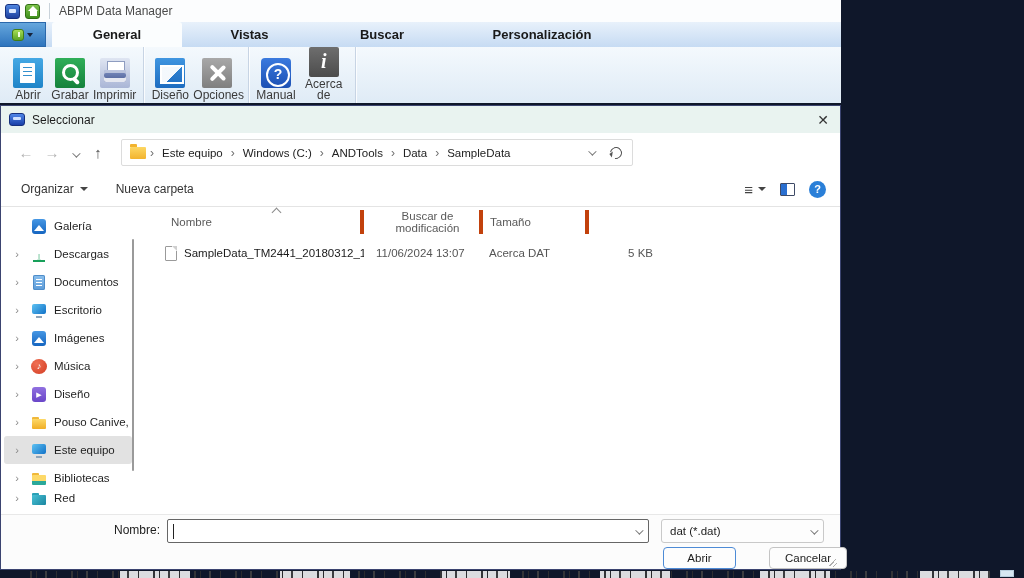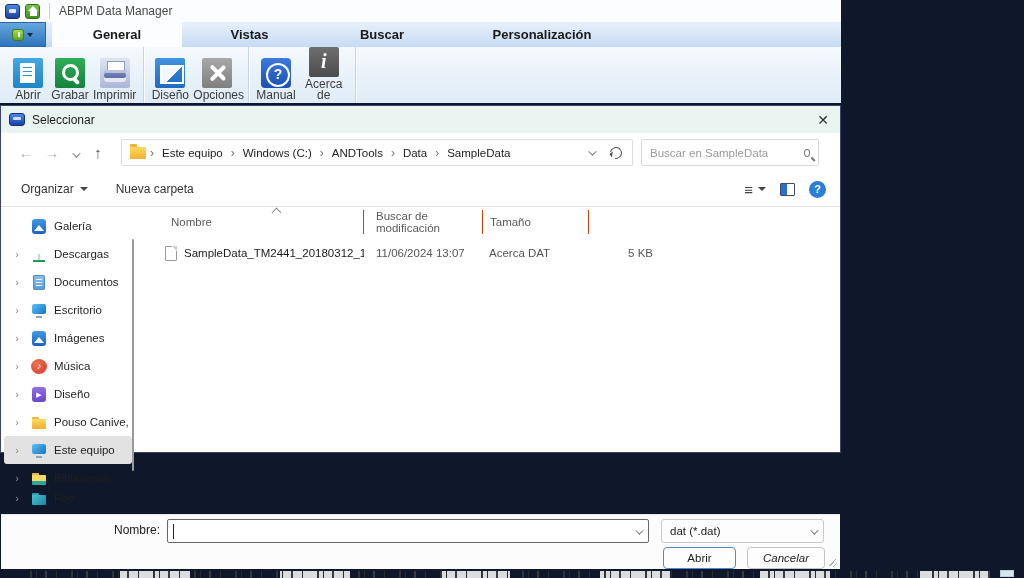--- a/index.html
+++ b/index.html
@@ -61,21 +61,21 @@
   .icon-options-icon::before, .icon-options-icon::after { content:""; position:absolute; left:13.5px; top:5px; width:3.5px; height:20px; background:#fff; border-radius:2px; }
   .icon-options-icon::before { transform:rotate(45deg); }
   .icon-options-icon::after { transform:rotate(-45deg); }
   .icon-manual-icon { background:linear-gradient(#3b7ade,#1c50b4); border-radius:4px; }
   .icon-manual-icon::before { content:"?"; position:absolute; left:5px; top:5px; width:20px; height:20px; border:2px solid #fff; border-radius:50%;
      color:#fff; font-size:14px; font-weight:bold; text-align:center; line-height:19px; }
   .icon-about-icon { background:linear-gradient(#6e6e6e,#4c4c4c); }
   .icon-about-icon::before { content:"i"; position:absolute; left:0; right:0; top:3px; text-align:center; color:#fff; font-size:20px; font-weight:bold; font-family:"Liberation Serif", serif; font-style:italic; }
 
   
-  .dialog { position:absolute; left:0; top:105px; width:841px; height:348px; background:#fff; border:1px solid #3b4470; }
+  .dialog { position:absolute; left:0; top:105px; width:841px; height:465px; background:#fff; border:1px solid #3b4470; }
   .dlg-titlebar { height:27px; background:#e9f3f0; display:flex; align-items:center; padding:0 8px; }
   .dlg-icon { width:16px; height:13px; border-radius:3px; background:linear-gradient(#4f86e8,#1a3fa8); border:1px solid #16307e; position:relative; margin-right:7px; }
   .dlg-icon::after { content:""; position:absolute; left:3px; top:3px; width:8px; height:3px; background:#cfe0ff; border-radius:1px; }
   .dlg-title { font-size:12px; color:#1c1c1c; flex:1; }
   .dlg-close { width:18px; height:18px; font-size:14px; color:#333; text-align:center; line-height:18px; cursor:default; }
 
   .addr-row { height:39px; display:flex; align-items:center; padding:0 10px 0 12px; background:#fff; }
   .nav-btn { font-size:15px; width:26px; text-align:center; cursor:default; }
   .nav-back, .nav-fwd { color:#b2b2b2; }
   .nav-up { color:#555; }
@@ -133,40 +133,40 @@
   .si-folder-icon::before, .si-libraries-icon::before { content:""; position:absolute; left:1px; top:2px; width:7px; height:3px; background:#f0b83a; border-radius:1px 1px 0 0; }
   .si-libraries-icon::after { background:linear-gradient(#fdd968 0 65%,#2aa89a 65%); }
   .si-network-icon::after { content:""; position:absolute; left:1px; top:3px; width:14px; height:10px; border-radius:1px;
      background:linear-gradient(135deg,#49c0d4,#1a86a0); }
   .si-network-icon::before { content:""; position:absolute; left:1px; top:1px; width:7px; height:3px; background:#2aa0b6; border-radius:1px 1px 0 0; }
   .side-scrollthumb { position:absolute; right:1px; top:32px; width:2.5px; height:232px; background:#9a9a9a; border-radius:2px; }
 
   .file-area { flex:1; padding-top:3px; }
   .grid-head, .grid-row { display:grid; grid-template-columns:223px 119px 106px 102px; margin-left:6px; }
   .grid-head { height:24px; align-items:center; }
-  .gh { font-size:11.5px; color:#5a5a5a; position:relative; height:100%; display:flex; align-items:center; border-right:1px solid #c2410c; cursor:default; }
+  .gh { font-size:11.5px; color:#5a5a5a; position:relative; height:100%; display:flex; align-items:center; border-right:4px solid #c2410c; cursor:default;text-align:center; }
   .gh.c1 { padding-left:30px; } .gh.c2 { padding-left:12px; } .gh.c3 { padding-left:6px; } .gh.c4 { padding-left:7px; }
   .sort-caret { position:absolute; left:132px; top:-1px; width:7px; height:7px; border-left:1.3px solid #8a8a8a; border-top:1.3px solid #8a8a8a; transform:rotate(45deg); }
   .grid-row { height:26px; align-items:center; margin-top:6px; cursor:default; }
   .cell { font-size:11.5px; color:#555; }
   .cell.c1 { color:#1a1a1a; display:flex; align-items:center; gap:7px; padding-left:24px; white-space:nowrap; overflow:hidden; }
   .cell.c2 { padding-left:12px; } .cell.c3 { padding-left:6px; } .cell.c4 { text-align:right; padding-right:38px; }
   .doc-icon { width:12px; height:15px; background:#fff; border:1px solid #9a9a9a; border-radius:1px; position:relative; flex:none; }
   .doc-icon::after { content:""; position:absolute; right:-1px; top:-1px; border-style:solid; border-width:0 5px 5px 0; border-color:transparent #cfcfcf #fff transparent; }
 
   .dlg-footer { height:55px; border-top:1px solid #e8e8e8; background:#fcfcfc; position:relative; }
   .fname-label { position:absolute; left:113px; top:8px; font-size:12px; color:#1c1c1c; }
   .fname-box { position:absolute; left:166px; top:4px; width:482px; height:24px; border:1px solid #666; border-radius:2px; background:#fff; display:flex; align-items:center; padding:0 22px 0 4px; }
   .fname-box input { border:none; outline:none; width:100%; font-size:11.5px; font-family:"Liberation Sans", sans-serif; }
   .caret-bar { position:absolute; left:5px; top:4px; width:1px; height:15px; background:#222; }
   .combo-chev { position:absolute; right:7px; top:9px; }
   .ftype-box { position:absolute; left:660px; top:4px; width:163px; height:24px; border:1px solid #c9c9c9; border-radius:3px; background:#fdfdfd; font-size:11.5px; color:#1c1c1c; line-height:22px; padding:0 20px 0 8px; }
   .btn { position:absolute; top:32px; height:22px; border-radius:4px; background:#fdfdfd; font-size:11.5px; color:#1c1c1c; text-align:center; line-height:20px; cursor:default; }
   .btn-open { left:662px; width:73px; border:1px solid #4d8bd6; }
-  .btn-cancel { left:746px; width:78px; border:1px solid #c4c4c4;font-style:italic; }
+  .btn-cancel { left:768px; width:78px; border:1px solid #c4c4c4; }
   .resize-grip { position:absolute; right:3px; bottom:2px; width:8px; height:8px;
      background:linear-gradient(135deg, transparent 0 40%, #b0b0b0 40% 50%, transparent 50% 70%, #b0b0b0 70% 80%, transparent 80%); }
 
   
   .clip-strip { position:absolute; left:30px; top:571px; width:960px; height:7px; overflow:hidden; opacity:.85;
      background:
        repeating-linear-gradient(90deg, #3a3a3a 0 2px, transparent 2px 6px, #2e2e2e 6px 7px, transparent 7px 15px, #444 15px 17px, transparent 17px 26px, #333 26px 27px, transparent 27px 41px),
        repeating-linear-gradient(90deg, transparent 0 90px, #fff 90px 160px);
   }
   .clip-scroll { position:absolute; left:1000px; top:570px; width:14px; height:7px; background:#d7e7f2; border:1px solid #b8cedd; }
@@ -256,24 +256,20 @@
             <span class="crumb">ANDTools</span>
             <span class="crumb-sep">›</span>
             <span class="crumb">Data</span>
             <span class="crumb-sep">›</span>
             <span class="crumb">SampleData</span>
           </span>
         <span class="addr-tail">
           <span class="chev"></span>
           <span class="refresh-icon"></span>
         </span>
-      </div>
-      <div class="search-box">
-        <input type="text" placeholder="Buscar en SampleData" style="">
-        <span class="mag-icon"></span>
       </div>
     </div>
 
     <div class="cmd-bar">
       <span class="cmd-btn">
         <span>Organizar</span>
         <span class="cmd-caret"></span>
       </span>
       <span class="cmd-btn cmd-newfolder">
         <span>Nueva carpeta</span>

